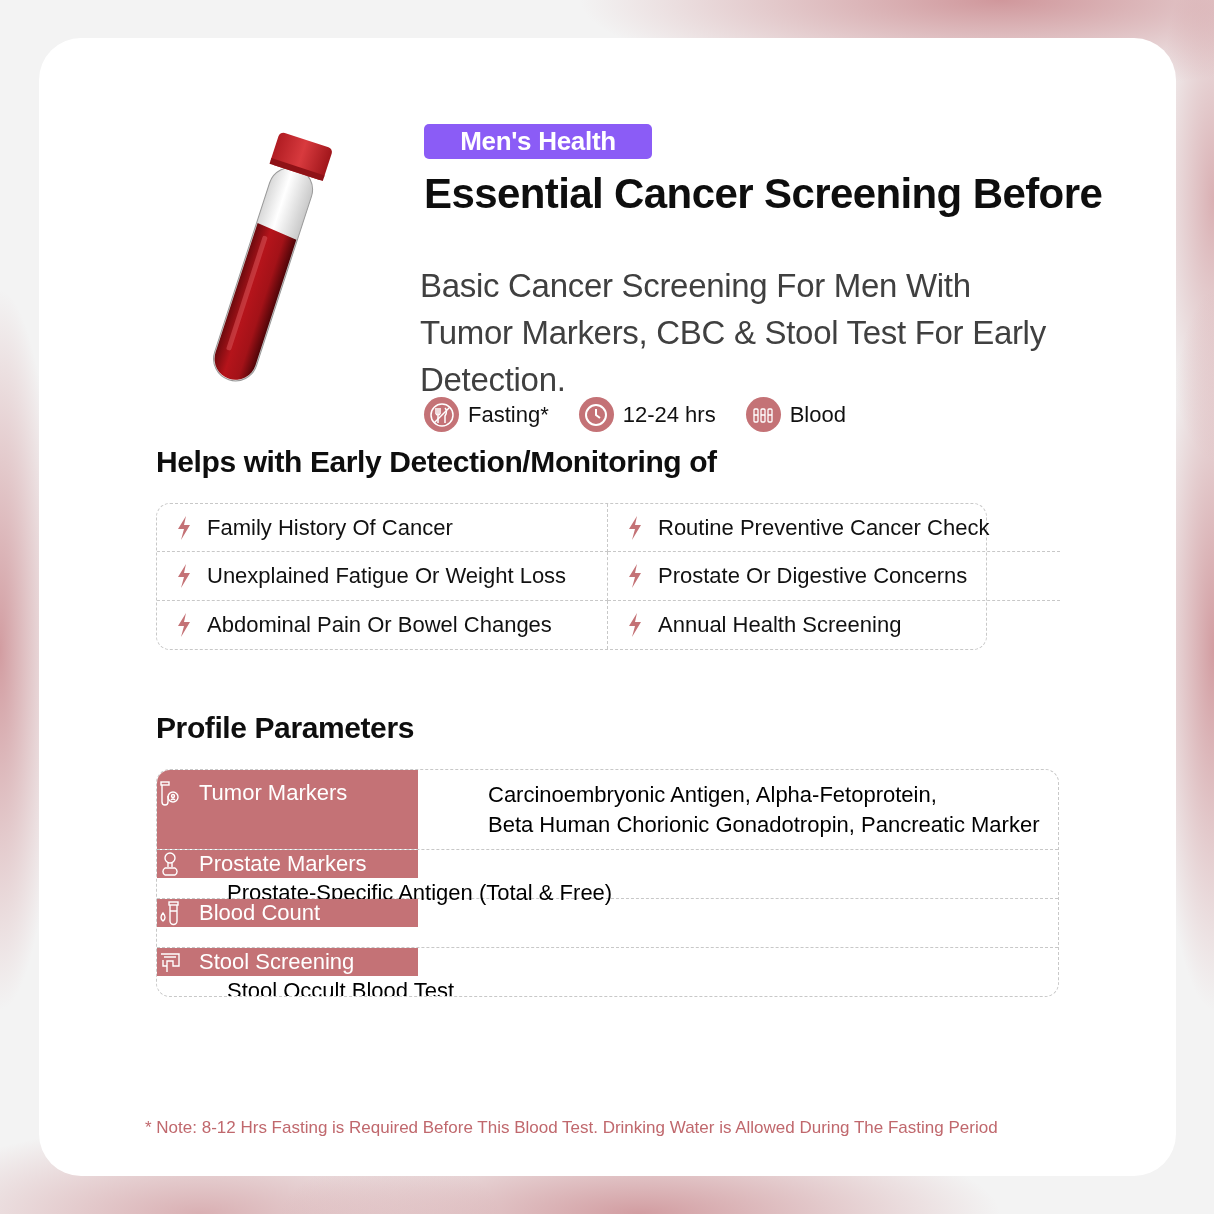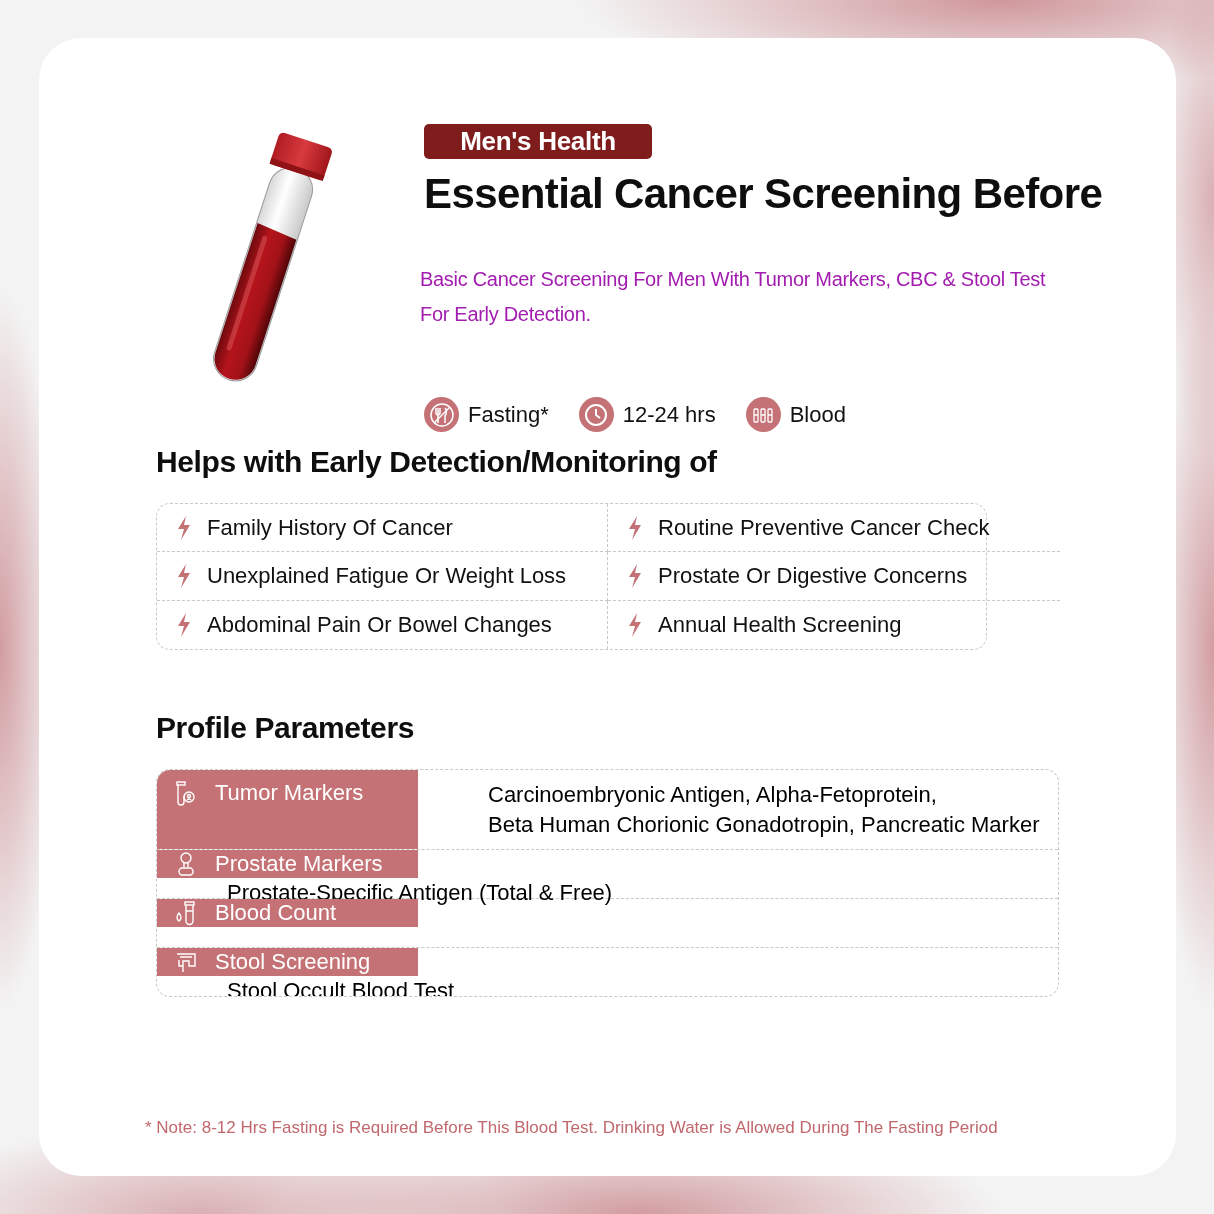--- a/index.html
+++ b/index.html
@@ -29,21 +29,21 @@
     }
     .tube {
       position: absolute;
       left: 198px; top: 128px;
       width: 140px; height: 262px;
     }
     .badge {
       position: absolute;
       left: 424px; top: 124px;
       width: 228px; height: 35px;
-      background: #7f1d1d;
+      background: #8b5cf6;
       border-radius: 5px;
       color: #fff;
       font-size: 26px;
       font-weight: bold;
       text-align: center;
       line-height: 35px;
       letter-spacing: -0.3px;
     }
     .title {
       position: absolute;
@@ -51,23 +51,23 @@
       font-size: 42px;
       font-weight: bold;
       color: #0e0e0e;
       letter-spacing: -0.6px;
       white-space: nowrap;
     }
     .subtitle {
       position: absolute;
       left: 420px; top: 262px;
       width: 640px;
-      font-size: 20px;
-      line-height: 35px;
-      color: #a21caf;
+      font-size: 33px;
+      line-height: 47px;
+      color: #404040;
       letter-spacing: -0.3px;
     }
     .stats {
       position: absolute;
       left: 424px; top: 357px;
       display: flex; align-items: center; margin-top: 40px;
     }
     .stat { display: flex; align-items: center; margin-right: 30px; }
     .stat-icon {
       width: 35px; height: 35px; border-radius: 50%;
@@ -112,21 +112,21 @@
       overflow: hidden;
     }
     .param-row { display: flex; border-bottom: 1.5px dashed #c8c8c8; }
     .param-row:last-child { border-bottom: none; }
     .param-name {
       width: 261px; flex-shrink: 0;
       background: #c47276;
       color: #fff;
       font-size: 22px;
       display: flex; align-items: flex-start;
-      padding-left: 16px;
+      padding-left: 0;
     }
     .param-name .pi { width: 26px; height: 28px; margin-right: 16px; flex-shrink: 0; }
     .param-value {
       padding-left: 70px;
       font-size: 22px; color: #000000;
       line-height: 30px;
     }
     .row1 { height: 80px; }
     .row1 .param-name { padding-top: 10px; }
     .row1 .param-value { padding-top: 10px; }

